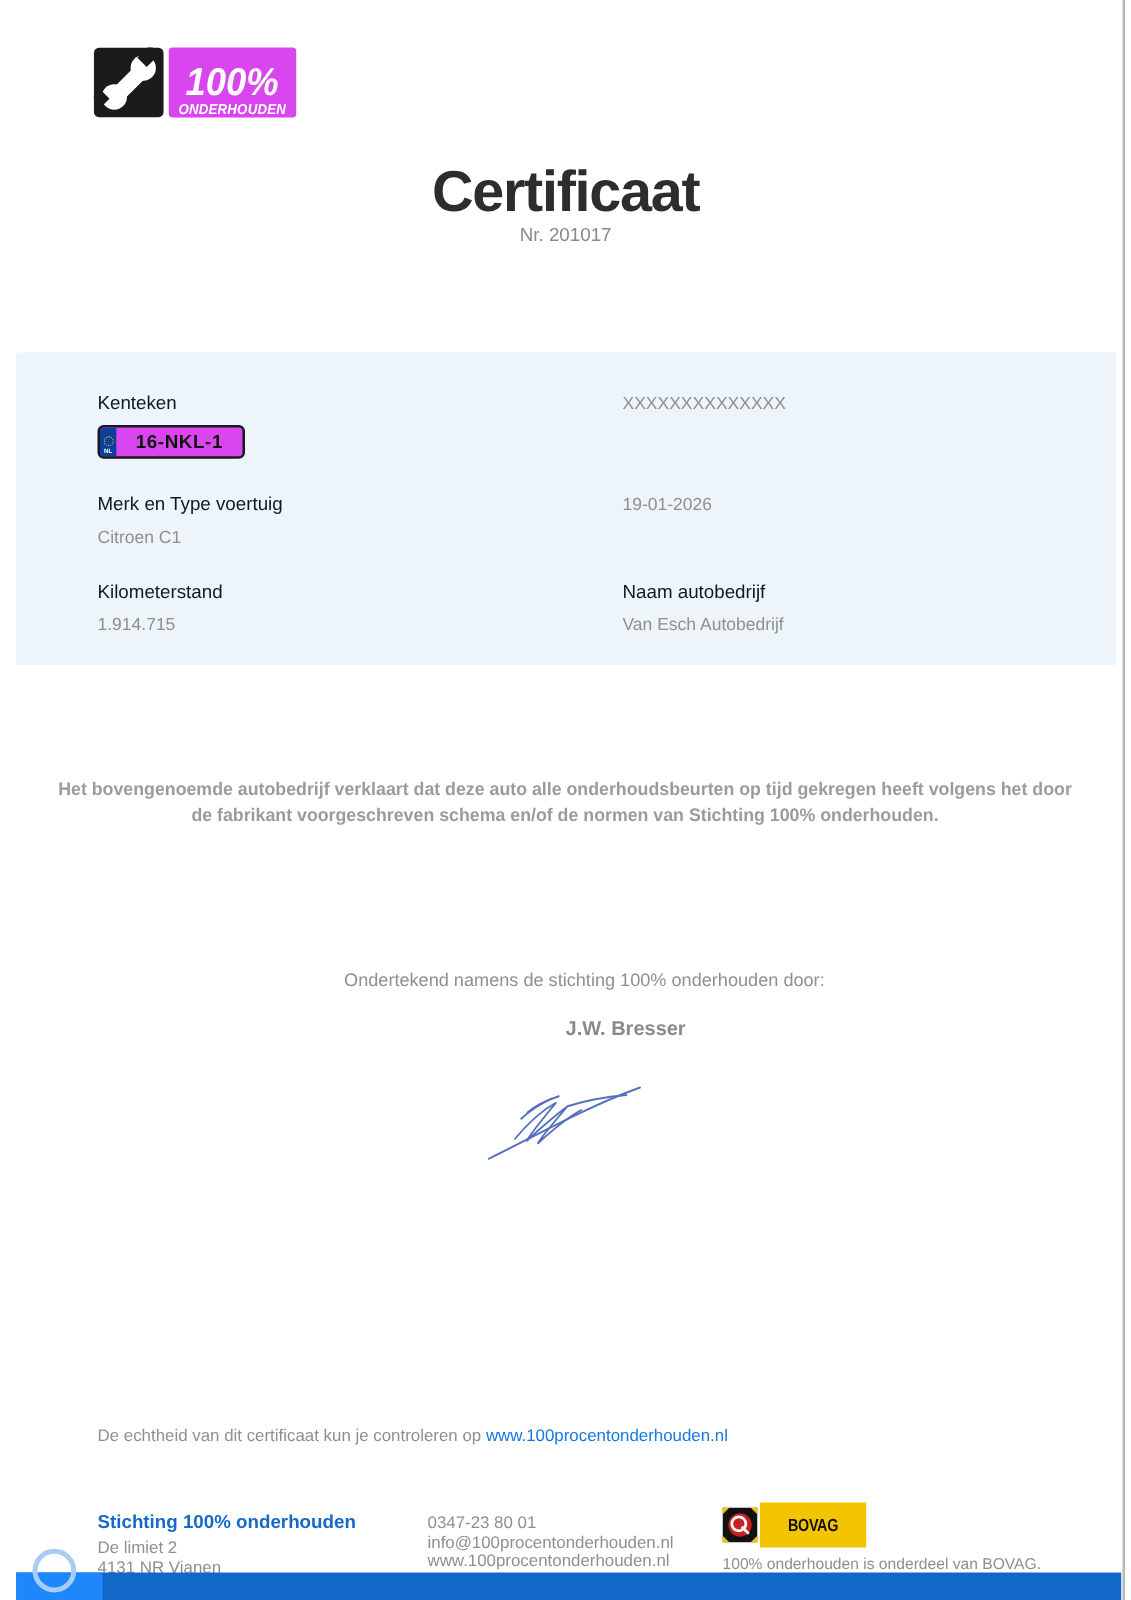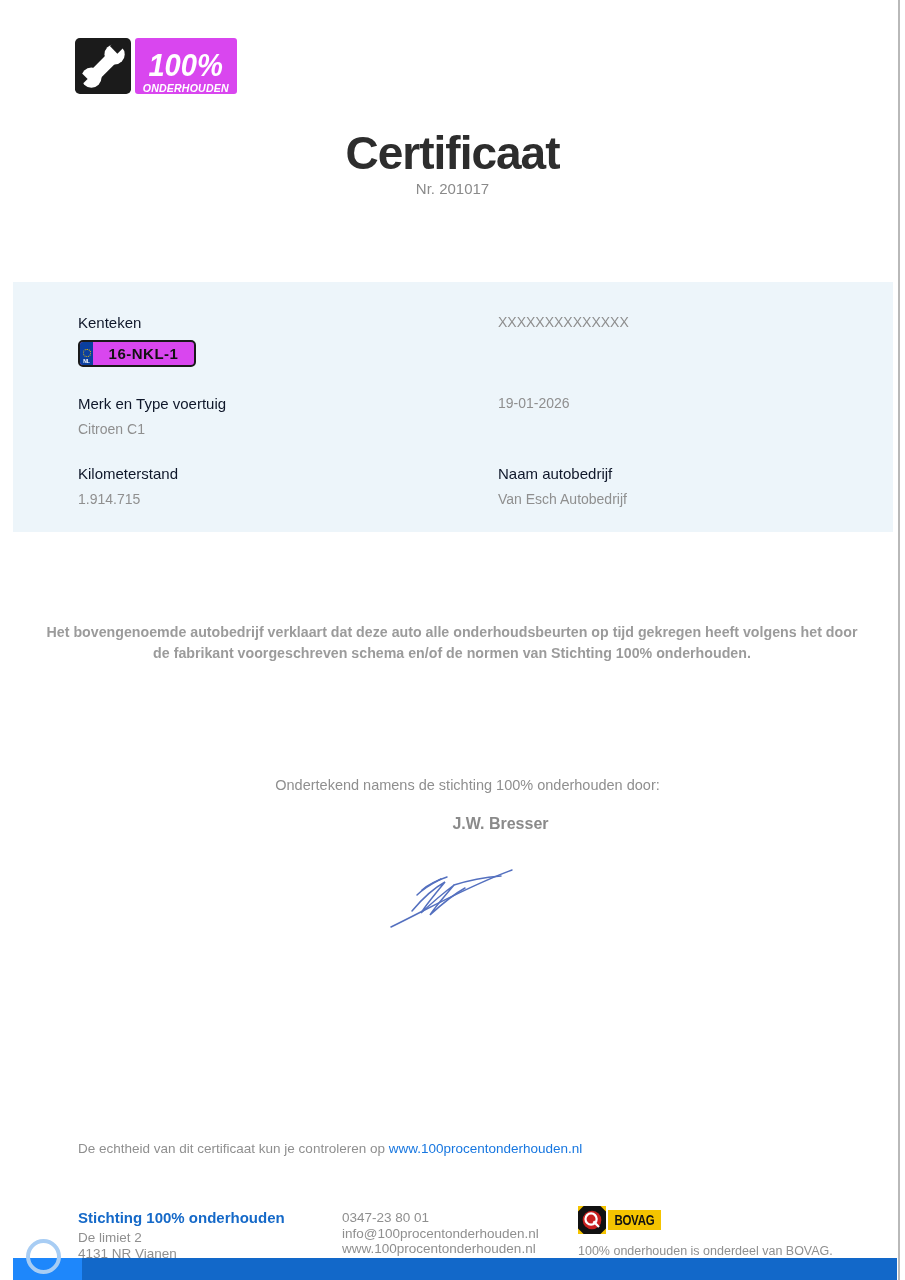--- a/index.html
+++ b/index.html
@@ -45,21 +45,21 @@
   .verify{position:absolute;left:78px;top:1141px;font-size:13.5px;color:#8f8f8f;}
   .verify a{color:#1877e0;text-decoration:none;}
 
   
   .footer-col1{position:absolute;left:78px;top:1209px;}
   .footer-org{font-size:15px;font-weight:700;color:#1569c8;margin-bottom:4px;}
   .footer-addr{font-size:13.5px;color:#8f8f8f;line-height:15.5px;}
   .footer-col2{position:absolute;left:318px;top:1210px;font-size:13.5px;color:#8f8f8f;line-height:15.5px;margin-left:24px;}
   .footer-col3{position:absolute;left:578px;top:1206px;}
   .bovag-logo{display:flex;align-items:center;gap:2px;height:28px;}
-  .bovag-yellow{background:#f5c400;height:20px;display:flex;align-items:center;padding:0 2px;}
+  .bovag-yellow{background:#f5c400;height:36px;display:flex;align-items:center;padding:0 18px;}
   .bovag-yellow span{font-size:14px;font-weight:700;color:#111;transform:scaleX(.82);letter-spacing:-.3px;}
   .bovag-note{margin-top:10px;font-size:12.5px;color:#8f8f8f;}
 
   
   .bottom-bar{position:absolute;left:13px;top:1258px;width:884px;height:22px;background:#1268c9;}
   .bottom-bar .light-seg{position:absolute;left:0;top:0;width:69px;height:22px;background:#1e87fb;}
   .bar-ring{position:absolute;left:26px;top:1239px;width:27px;height:27px;border:4px solid #a8cdf4;border-radius:50%;}
 </style>
 </head>
 <body>

